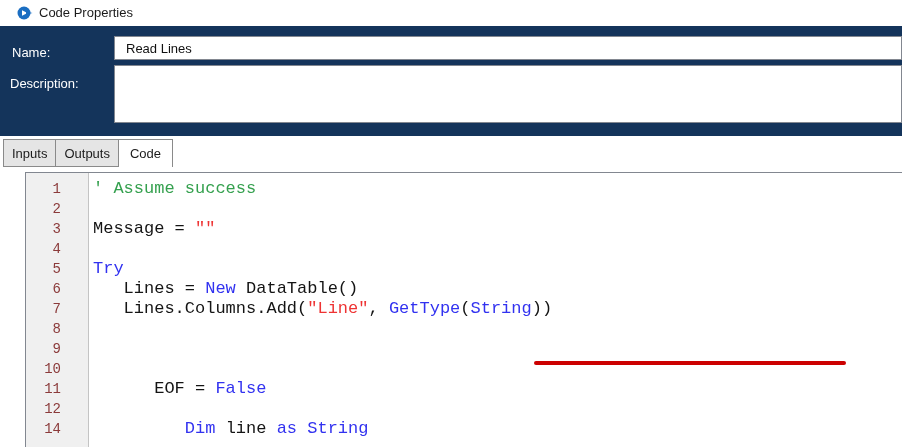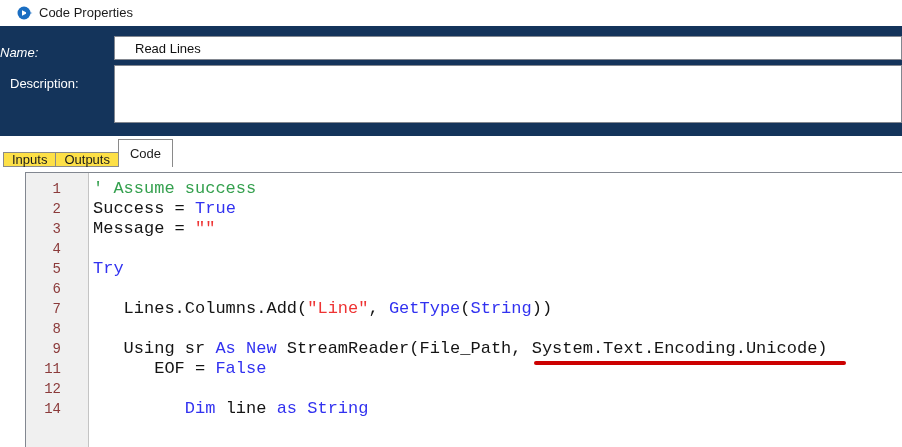--- a/index.html
+++ b/index.html
@@ -7,34 +7,34 @@
               font-family:"Liberation Sans", sans-serif; position:relative; }
 
   
   .title-row { position:absolute; left:0; top:0; width:902px; height:30px; background:#ffffff;margin-left:12px; }
   .title-icon { position:absolute; left:5px; top:5px; width:16px; height:16px; }
   .title-text { position:absolute; left:27px; top:5px; font-size:13px; color:#1b1b1b; }
 
   
   .navy-panel { position:absolute; left:0; top:26px; width:902px; height:110px; background:#14345b; }
   .field-label { position:absolute; color:#ffffff; font-size:13px; }
-  .name-label { left:0; top:19px;font-style:italic; }
+  .name-label { left:12px; top:19px; }
   .desc-label { left:10px; top:50px; }
   .name-input { position:absolute; left:114px; top:10px; width:788px; height:24px;
                 border:1px solid #828790; background:#ffffff; font-size:13px;
-                font-family:"Liberation Sans", sans-serif; padding:2px 20px; color:#111; outline:none; }
+                font-family:"Liberation Sans", sans-serif; padding:2px 11px; color:#111; outline:none; }
   .desc-input { position:absolute; left:114px; top:39px; width:788px; height:58px;
                 border:1px solid #828790; background:#ffffff; font-size:13px;
                 font-family:"Liberation Sans", sans-serif; padding:2px 4px; color:#111;
                 resize:none; outline:none; }
 
   
   .tab-strip { position:absolute; left:3px; top:138px; height:29px; display:flex; align-items:flex-end; }
   .tab { font-size:13px; color:#1b1b1b; padding:4px 8px; display:flex; align-items:center;
-         background:#fde047; border:1px solid #8a8a8a; height:15px; margin-right:-1px; cursor:default; }
+         background:#e5e5e5; border:1px solid #8a8a8a; height:28px; margin-right:-1px; cursor:default; }
   .tab.selected { background:#ffffff; border-bottom:none; height:28px; position:relative; z-index:2;
                   padding:8px 11px; }
 
   
   .editor { position:absolute; left:25px; top:172px; width:877px; height:285px;
             border-top:1px solid #828790; border-left:1px solid #828790;
             background:#ffffff; overflow:hidden; }
   .gutter-bg { position:absolute; left:0; top:0; width:63px; height:100%;
                background:#f0f0f0; border-right:1px solid #c4c4c4; }
   .code-lines { position:absolute; left:0; top:6px; width:100%; }
@@ -82,48 +82,51 @@
 
 <div class="editor">
   <div class="gutter-bg"></div>
   <div class="code-lines">
       <div class="code-line">
         <span class="line-num">1</span>
         <span class="line-text"><span class="tok-c">' Assume success</span></span>
       </div>
       <div class="code-line">
         <span class="line-num">2</span>
-        <span class="line-text"><span class="tok-p">Success = </span><span class="tok-k">True</span></span>
       </div>
       <div class="code-line">
         <span class="line-num">3</span>
         <span class="line-text"><span class="tok-p">Message = </span><span class="tok-s">""</span></span>
       </div>
       <div class="code-line">
         <span class="line-num">4</span>
         <span class="line-text"></span>
       </div>
       <div class="code-line">
         <span class="line-num">5</span>
         <span class="line-text"><span class="tok-k">Try</span></span>
       </div>
       <div class="code-line">
         <span class="line-num">6</span>
+        <span class="line-text"><span class="tok-p">   Lines = </span><span class="tok-k">New</span><span class="tok-p"> DataTable()</span></span>
       </div>
       <div class="code-line">
         <span class="line-num">7</span>
         <span class="line-text"><span class="tok-p">   Lines.Columns.Add(</span><span class="tok-s">"Line"</span><span class="tok-p">, </span><span class="tok-k">GetType</span><span class="tok-p">(</span><span class="tok-k">String</span><span class="tok-p">))</span></span>
       </div>
       <div class="code-line">
         <span class="line-num">8</span>
         <span class="line-text"></span>
       </div>
       <div class="code-line">
         <span class="line-num">9</span>
-        <span class="line-text"><span class="tok-p">   Using sr </span><span class="tok-k">As</span><span class="tok-p"> </span><span class="tok-k">New</span><span class="tok-p"> StreamReader(File_Path, </span><span class="tok-p">System.Text.Encoding.Unicode)</span></span>
+      </div>
+      <div class="code-line">
+        <span class="line-num">10</span>
+        <span class="line-text"></span>
       </div>
       <div class="code-line">
         <span class="line-num">11</span>
         <span class="line-text"><span class="tok-p">      EOF = </span><span class="tok-k">False</span></span>
       </div>
       <div class="code-line">
         <span class="line-num">12</span>
       </div>
       <div class="code-line">
         <span class="line-num">14</span>

